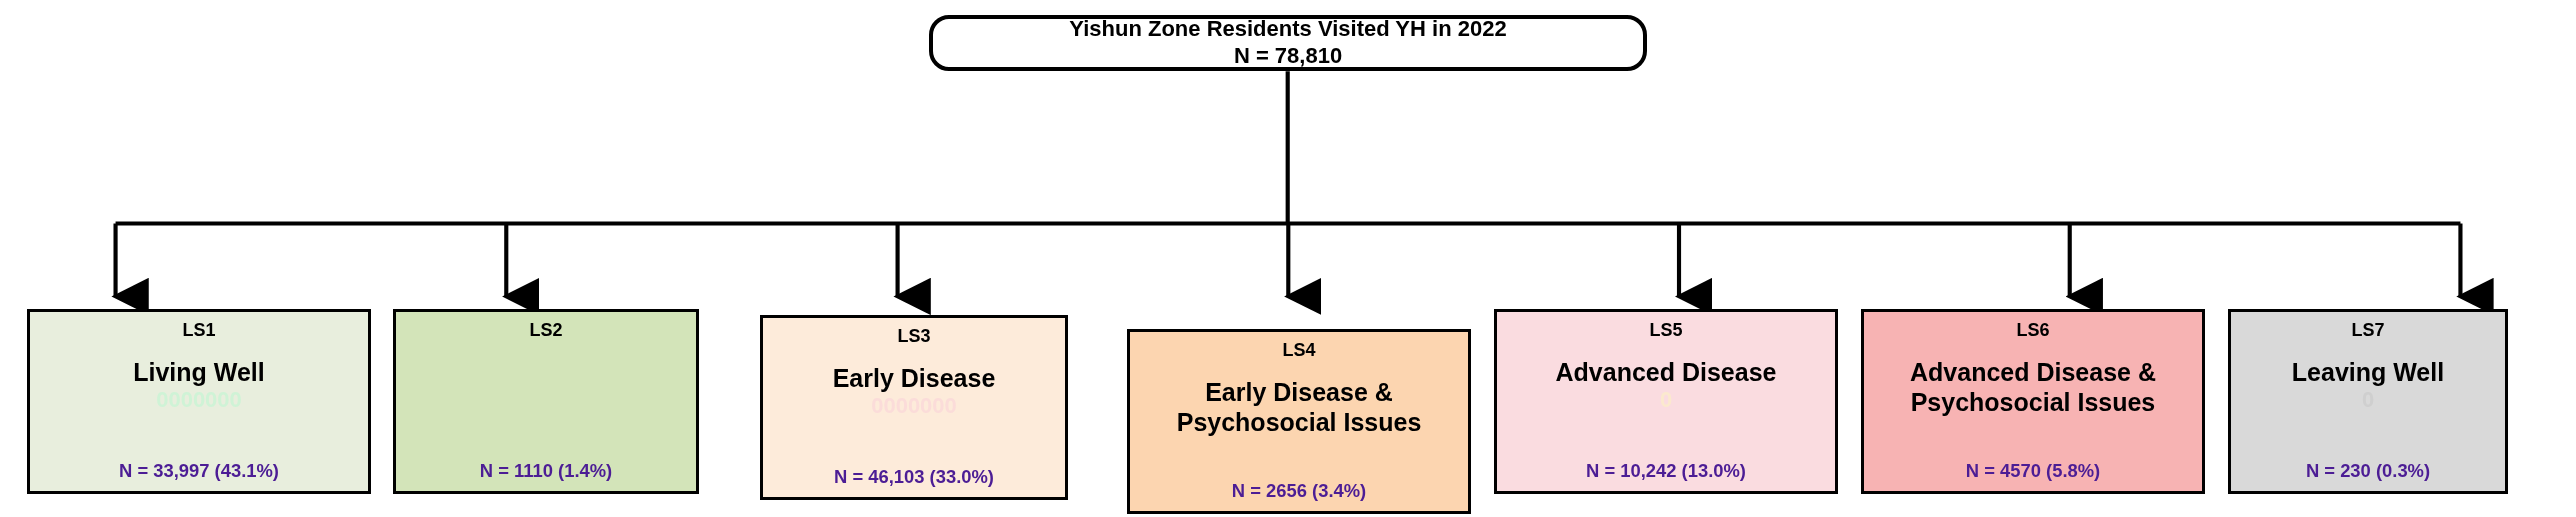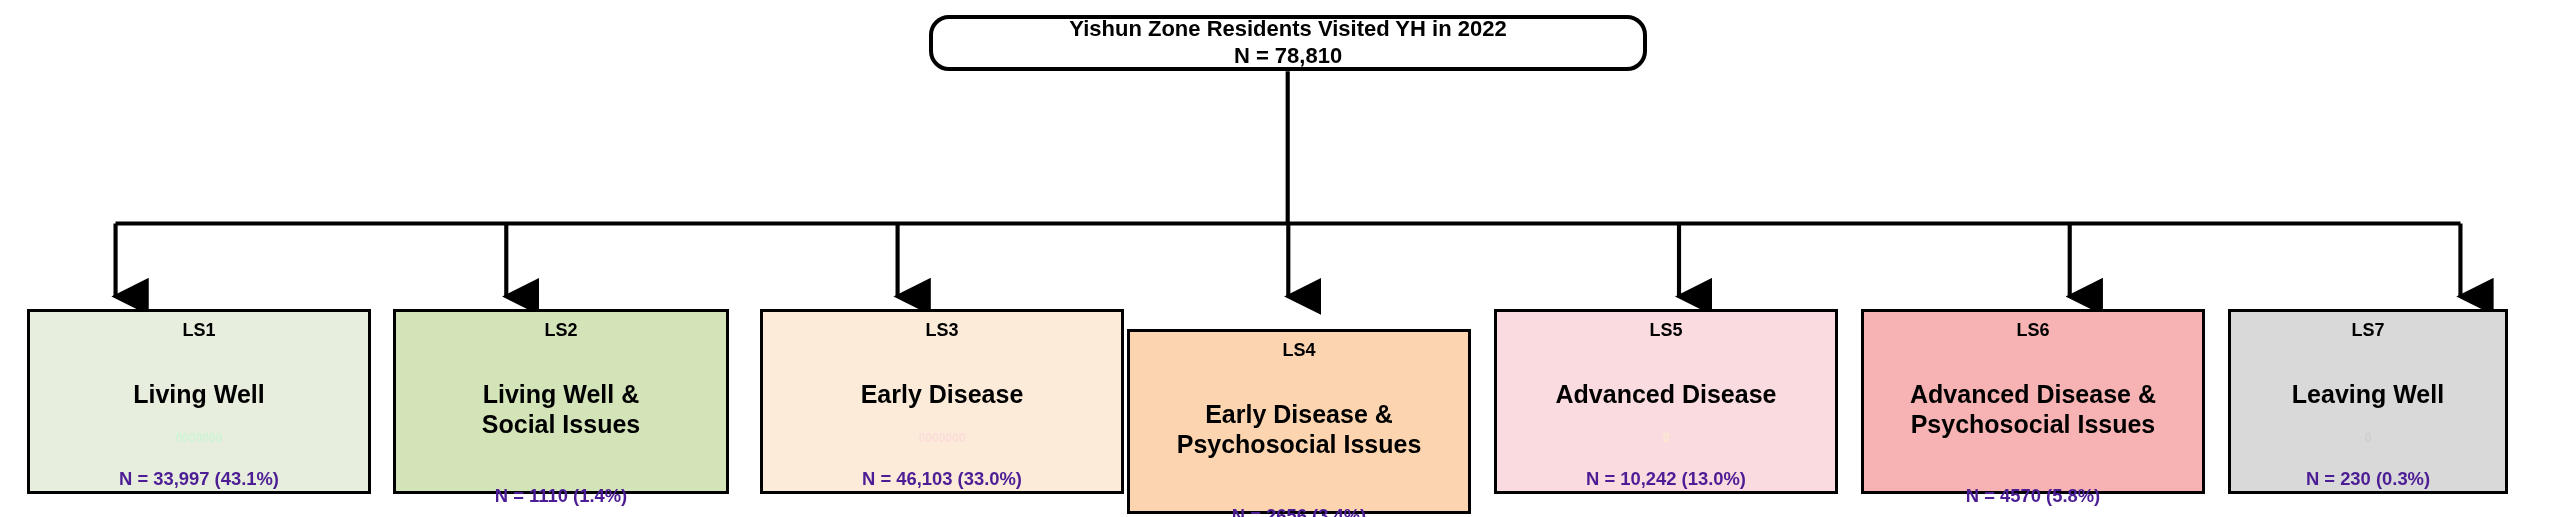--- a/index.html
+++ b/index.html
@@ -73,41 +73,40 @@
   }
   .ls-box {
     position: absolute;
     top: 0;
     height: 185px;
     border: 3px solid #000000;
     display: flex;
     flex-direction: column;
     align-items: center;
     padding: 8.3px 6px 9.5px 6px;
-    gap: 22px;
   }
   .ls-code {
     font-size: 18px;
     font-weight: bold;
     color: #000000;
     line-height: 1.16;
     text-align: center;
     margin-bottom: 3.6px;
   }
   .ls-name {
     font-size: 25px;
     font-weight: bold;
     color: #000000;
     line-height: 1.22;
     text-align: center;
     white-space: pre-line;
     margin-top: 12px;
   }
   .ls-ghost {
-    font-size: 12px;
+    font-size: 22px;
     font-weight: bold;
     line-height: 1.1;
     text-align: center;
     margin-top: 1.2px;
     user-select: none;
   }
   .ls-count {
     font-size: 18.4px;
     font-weight: bold;
     color: #4c1d95;
@@ -150,29 +149,27 @@
 
   <div class="boxes-row">
 
     <div class="ls-box" id="box0" style="left: 27px; width: 344px; background: rgb(232, 238, 221);">
       <div class="ls-code">LS1</div>
       <div class="ls-name">Living Well</div>
       <div class="ls-ghost" style="color: rgb(207, 243, 214);">0000000</div>
       <div class="ls-count">N =  33,997 (43.1%)</div>
     </div>
 
-    <div class="ls-box" id="box1" style="left: 393px; width: 336px; background: rgb(211, 228, 185);">
+    <div class="ls-box" id="box1" style="left: 393px; width: 306px; background: rgb(211, 228, 185);">
       <div class="ls-code">LS2</div>
-      <div class="ls-name two-line">Living Well &amp;
-Social Issues</div>
       <div class="ls-ghost" style="color: rgb(211, 228, 185);"></div>
       <div class="ls-count">N = 1110  (1.4%)</div>
     </div>
 
-    <div class="ls-box" id="box2" style="left: 760px; width: 364px; background: rgb(253, 235, 218);">
+    <div class="ls-box" id="box2" style="left: 760px; width: 308px; background: rgb(253, 235, 218); margin-top: 6px;">
       <div class="ls-code">LS3</div>
       <div class="ls-name">Early Disease</div>
       <div class="ls-ghost" style="color: rgb(251, 220, 217);">0000000</div>
       <div class="ls-count">N = 46,103 (33.0%)</div>
     </div>
 
     <div class="ls-box" id="box3" style="left: 1127px; width: 344px; background: rgb(252, 213, 176); margin-top: 20px;">
       <div class="ls-code">LS4</div>
       <div class="ls-name two-line">Early Disease &amp;
 Psychosocial Issues</div>

